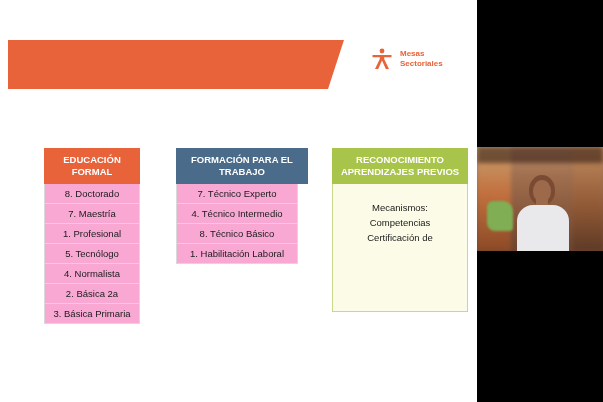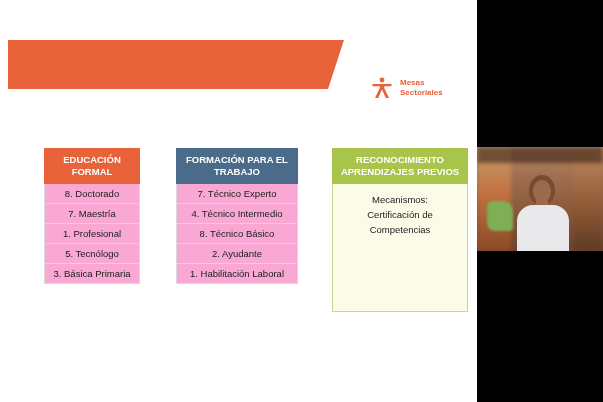--- a/index.html
+++ b/index.html
@@ -62,21 +62,20 @@
   }
 
   
   .logo-block {
     position: absolute;
     left: 370px;
     top: 48px;
     display: flex;
     align-items: center;
     gap: 6px;
-    margin-top: 29px;
   }
   .logo-mark {
     width: 24px;
     height: 22px;
     position: relative;
   }
   .logo-text {
     color: #e8623a;
     font-size: 8px;
     line-height: 10px;
@@ -111,33 +110,33 @@
     background: #f9a8d4;
     line-height: 13px;
   }
 
   
   #col-educacion { left: 44px; top: 148px; width: 96px; }
   #col-educacion .col-head { width: 96px; }
 
   
   #col-formacion { left: 176px; top: 148px; width: 122px; }
-  #col-formacion .col-head { width: 122px; }
+  #col-formacion .col-head { width: 132px; }
 
   
   #col-reconocimiento { left: 332px; top: 148px; width: 136px; }
   #col-reconocimiento .col-head { width: 136px; }
   .green-body {
     width: 136px;
     height: 128px;
     background: #fbfbe8;
     border: 1px solid #c9d88a;
     border-top: none;
     box-sizing: border-box;
-    padding-top: 8px;
+    padding-top: 16px;
     font-size: 9.5px;
     color: #1a1a1a;
     text-align: center;
     line-height: 15px;
   }
 
   
   .cam-panel {
     position: absolute;
     left: 477px;
@@ -245,38 +244,39 @@
       <div>Sectoriales</div>
     </div>
   </div>
 
   <div class="col" id="col-educacion">
     <div class="col-head orange">EDUCACIÓN FORMAL</div>
     <div class="cell">8. Doctorado</div>
     <div class="cell">7. Maestría</div>
     <div class="cell">1. Profesional</div>
     <div class="cell">5. Tecnólogo</div>
+    <div class="cell">4. Normalista</div>
+    <div class="cell">2. Básica 2a</div>
     <div class="cell">3. Básica Primaria</div>
   </div>
 
   <div class="col" id="col-formacion">
     <div class="col-head blue">FORMACIÓN PARA EL TRABAJO</div>
     <div class="cell">7. Técnico Experto</div>
     <div class="cell">4. Técnico Intermedio</div>
     <div class="cell">8. Técnico Básico</div>
-    <div class="cell">2. Ayudante</div>
     <div class="cell">1. Habilitación Laboral</div>
   </div>
 
   <div class="col" id="col-reconocimiento">
     <div class="col-head green">RECONOCIMIENTO APRENDIZAJES PREVIOS</div>
     <div class="green-body">
       <div>Mecanismos:</div>
+      <div>Competencias</div>
       <div>Certificación de</div>
-      <div>Competencias</div>
     </div>
   </div>
 
   <div class="cam-panel"></div>
   <div class="cam-video">
     <div class="v-bg"></div>
     <div class="v-blurleft"></div>
     <div class="v-right-blur"></div>
     <div class="v-green"></div>
     <div class="v-person-head"></div>

